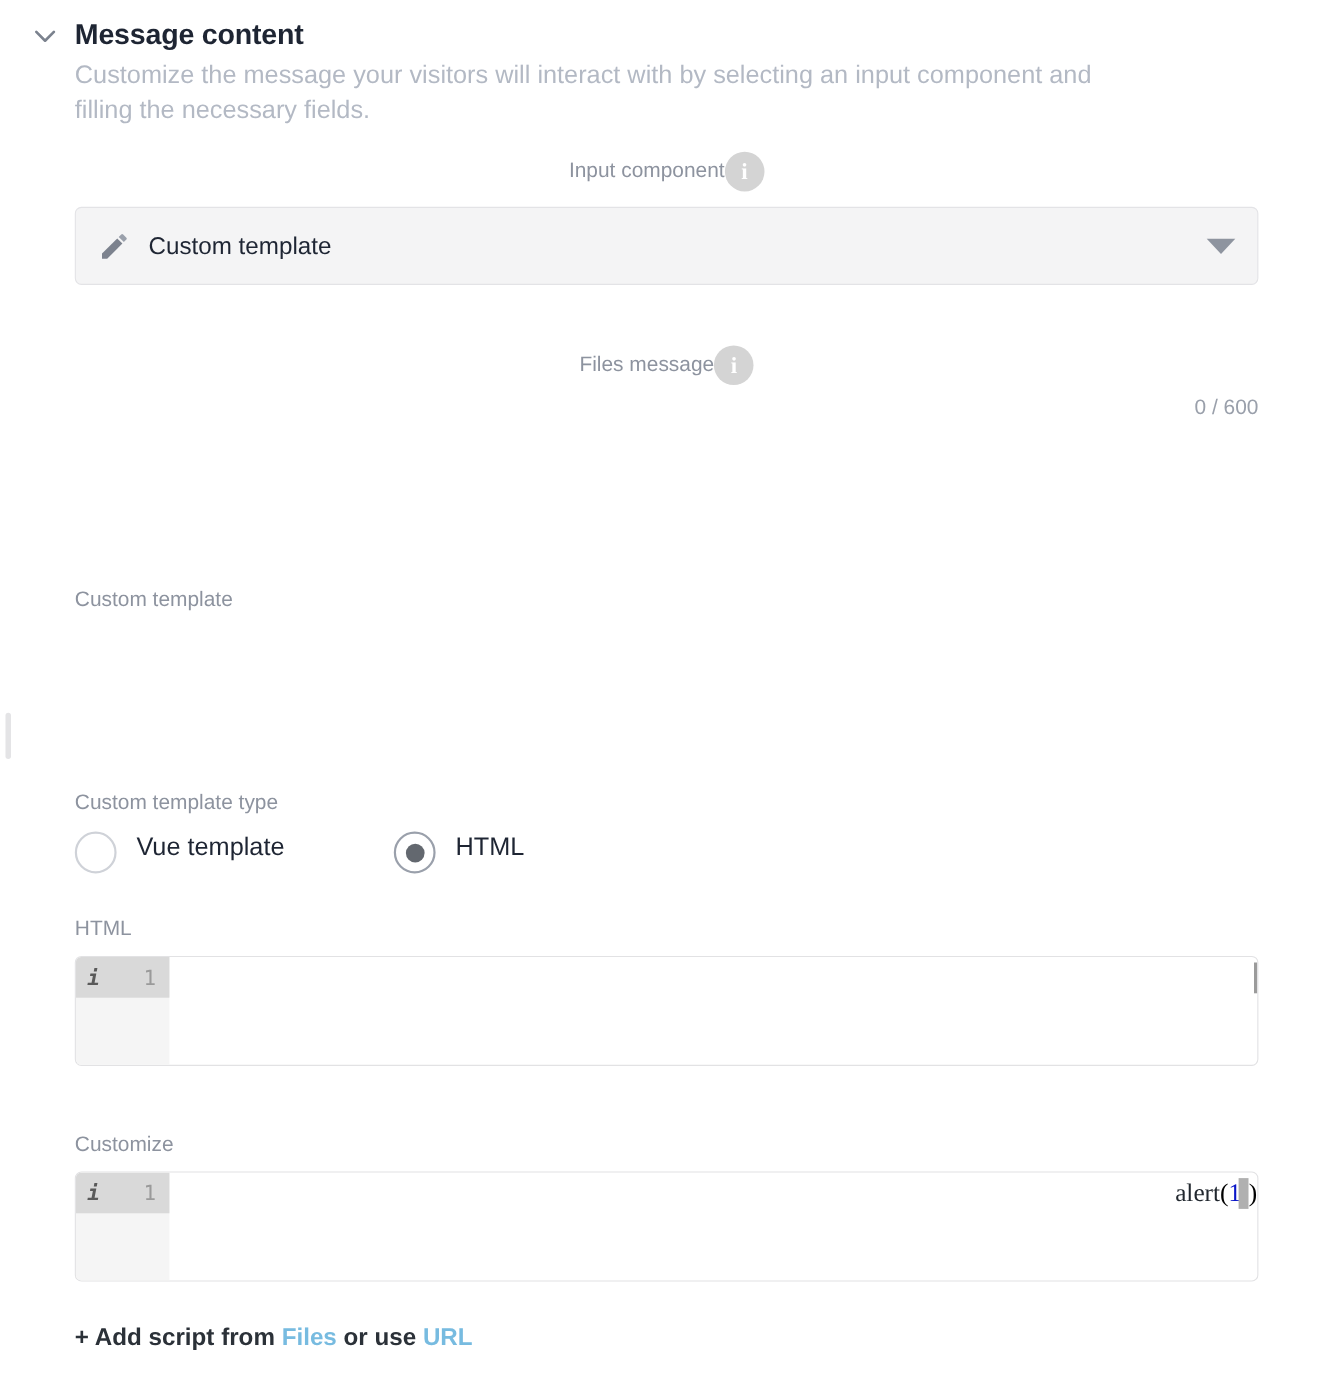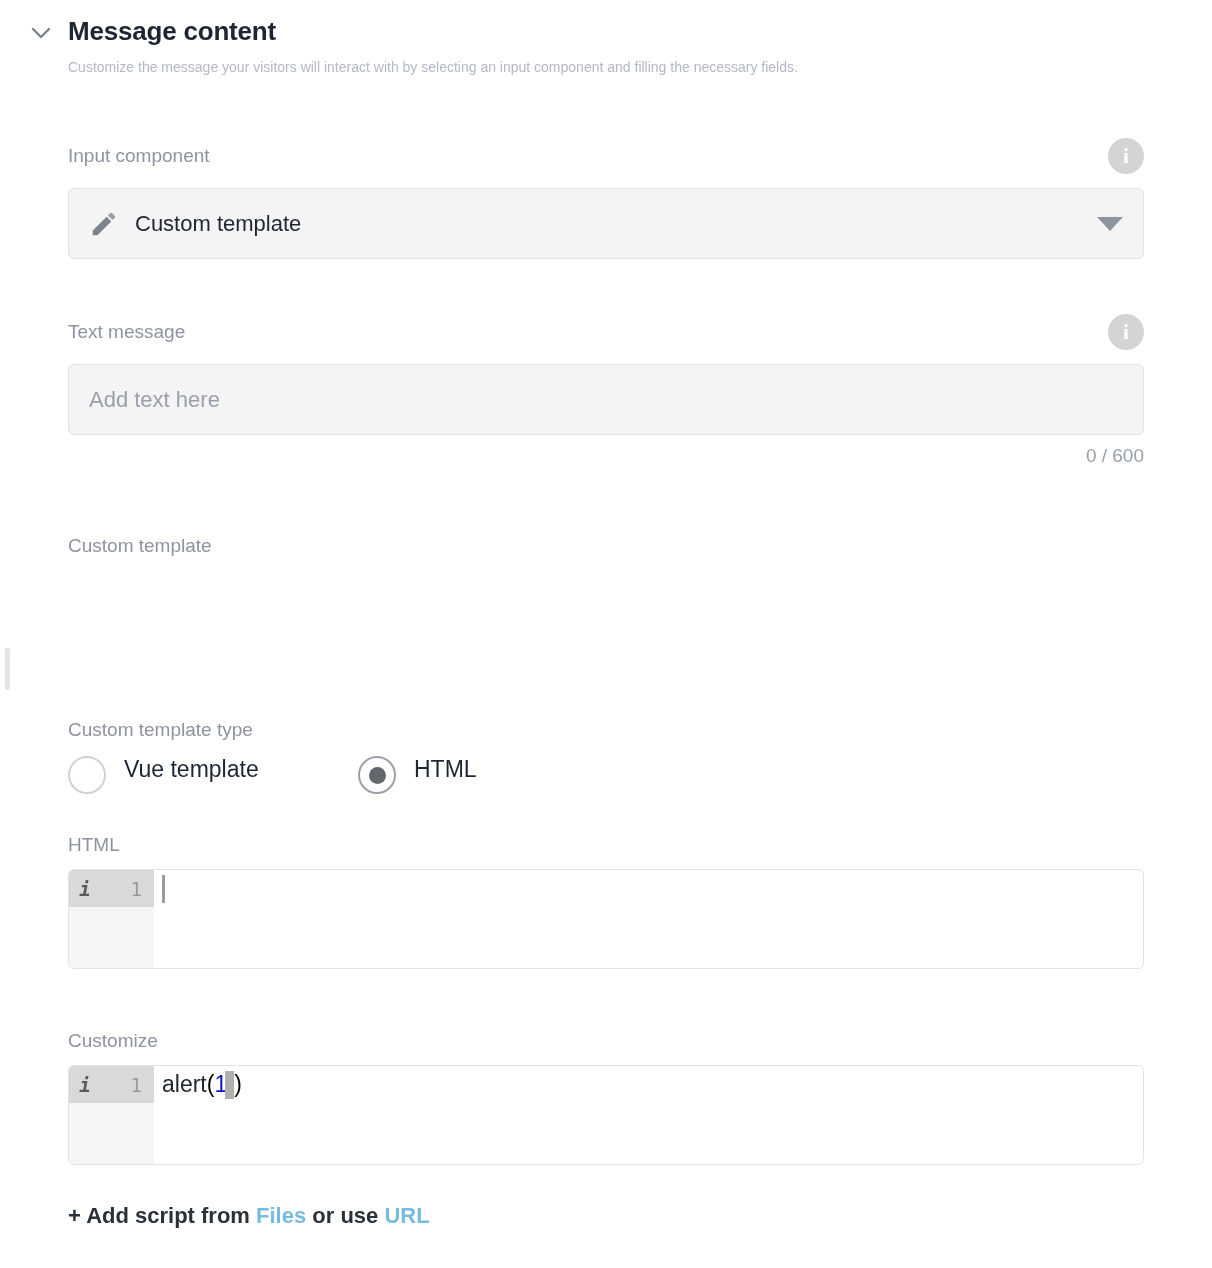--- a/index.html
+++ b/index.html
@@ -54,39 +54,39 @@
   .header-texts { margin-left: 16px; }
   .section-title {
     font-size: 26px;
     font-weight: bold;
     letter-spacing: -0.2px;
     color: #1e2533;
     line-height: 34px;
     margin: 0;
   }
   .section-desc {
-    font-size: 14px;
+    font-size: 23px;
     line-height: 32px;
     color: #b3b9c4;
     margin: 3px 0 0 0;
     max-width: 1090px;
   }
 
   
   .field { position: absolute; }
   .field-label {
     font-size: 19px;
     color: #8d939f;
     line-height: 24px;
     display: block;
   }
   .label-row {
     display: flex;
     align-items: center;
-    justify-content: space-between;
+    justify-content: center;
   }
 
   .info-icon {
     width: 36px;
     height: 36px;
     border-radius: 50%;
     background: #d4d4d4;
     color: #ffffff;
     font-size: 21px;
     font-weight: bold;
@@ -205,24 +205,25 @@
   .gutter-num { flex: 1 1 auto; text-align: right; }
   .code-area {
     flex: 1 1 auto;
     position: relative;
     padding: 0;
   }
   .code-line {
     height: 37px;
     display: flex;
     align-items: center;
-    font-family: Liberation Sans, sans-serif;
+    font-family: Liberation Serif, serif;
     font-size: 23px;
     white-space: pre;
     padding-left: 8px;
+    justify-content: flex-end;
   }
   .tok-fn { color: #22282f; }
   .tok-punc { color: #000000; }
   .tok-num { color: #0a16c8; }
   .caret-bar {
     display: inline-block;
     width: 3px;
     height: 28px;
     background: #9b9b9b;
     vertical-align: middle;
@@ -274,25 +275,22 @@
           </svg>
         </span>
         <span>Custom template</span>
       </span>
       <span class="caret"></span>
     </div>
   </div>
 
   <div class="field" style="left:68px; top:314px; width:1076px;">
     <div class="label-row">
-      <span class="field-label">Text message</span>
+      <span class="field-label">Files message</span>
       <span class="info-icon">i</span>
-    </div>
-    <div class="filled-box placeholder-box" style="margin-top:14px;">
-      <span class="select-value">Add text here</span>
     </div>
     <div class="counter">0 / 600</div>
   </div>
 
   <div class="field" style="left:68px; top:534px; width:1076px;">
     <span class="field-label">Custom template</span>
   </div>
 
   <div class="field" style="left:68px; top:690px; width:1076px;margin-top:28px;">
     <span class="field-label">Custom template type</span>

